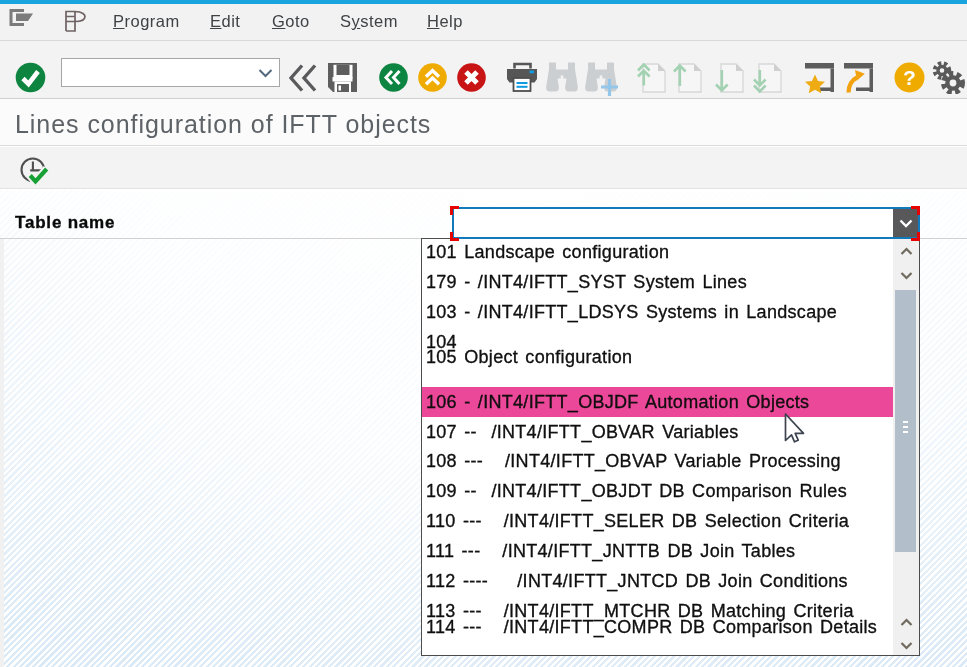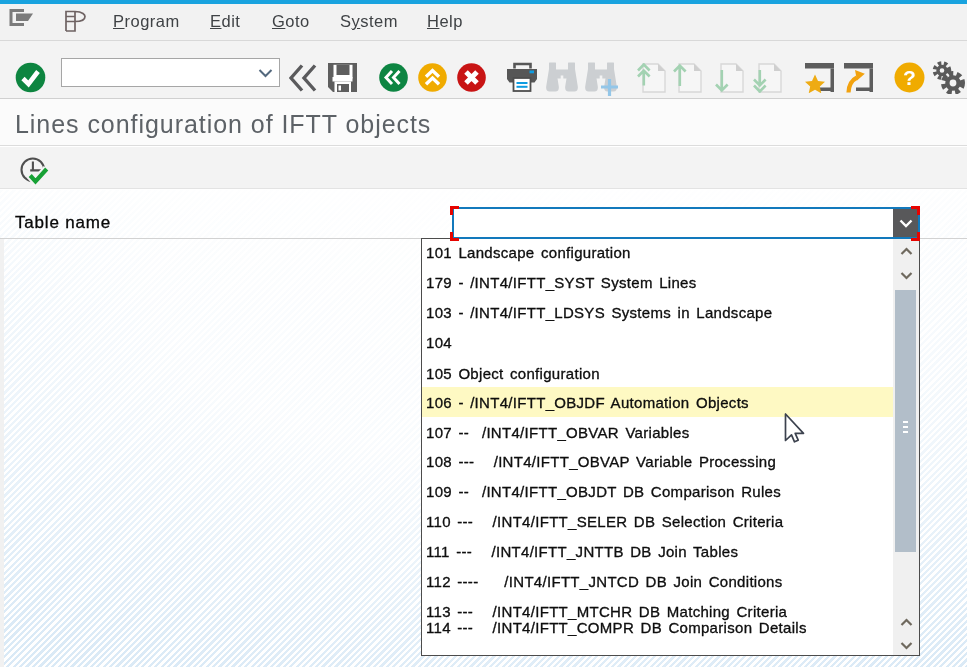--- a/index.html
+++ b/index.html
@@ -22,37 +22,37 @@
   .apptoolbar { position:absolute; left:0; top:147px; width:967px; height:42px;
     background:#f3f3f3; border-bottom:1px solid #e3e3e3; }
   .content { position:absolute; left:0; top:190px; width:967px; height:477px;
     background-image:
       linear-gradient(rgba(255,255,255,0.8) 0px, rgba(255,255,255,0.45) 50px, rgba(255,255,255,0) 130px),
       radial-gradient(ellipse 1000px 470px at 55% 20%, rgba(255,255,255,0.94) 0%, rgba(255,255,255,0.84) 38%, rgba(255,255,255,0.45) 63%, rgba(255,255,255,0.06) 88%, rgba(255,255,255,0) 100%),
       repeating-linear-gradient(135deg, #d9e9f6 0px, #d9e9f6 2.3px, #ffffff 2.3px, #ffffff 4.55px);
   }
   .leftstrip { position:absolute; left:0; top:239px; width:4px; height:428px; background:#f1f1f1; }
   .hline { position:absolute; left:0; top:238px; width:967px; height:1px; background:#d2d2d2; }
-  .lbl { -webkit-text-stroke:0.3px #000; position:absolute; left:15px; top:213px; font-size:17px; letter-spacing:0.8px; color:#0a0a0a; }
+  .lbl { -webkit-text-stroke:0.3px #000; position:absolute; left:15px; top:213px; font-size:17px; letter-spacing:0.8px; color:#0a0a0a;font-weight:bold; }
 
   .combo { position:absolute; left:452px; top:207px; width:468px; height:32px;
     background:#fff; border:2px solid #1279bc; z-index:4; }
   .combobtn { position:absolute; left:893px; top:209px; width:25px; height:28px; background:#58585a; z-index:4; }
 
   .fm { position:absolute; width:9px; height:9px; z-index:6; }
   .fm-tl { left:450px; top:206px; border-left:3px solid #e60400; border-top:3px solid #e60400; }
   .fm-tr { left:911px; top:206px; border-right:3px solid #e60400; border-top:3px solid #e60400; }
   .fm-bl { left:450px; top:232px; border-left:3px solid #e60400; border-bottom:3px solid #e60400; }
   .fm-br { left:911px; top:232px; border-right:3px solid #e60400; border-bottom:3px solid #e60400; }
 
   .list { position:absolute; left:421px; top:238px; width:499px; height:418px;
     background:#fff; border:1px solid #4c4c4c; }
-  .row { -webkit-text-stroke:0.3px #000; position:absolute; left:422px; width:471px; height:29.85px; font-size:15px; letter-spacing:0.3px; word-spacing:2px;
+  .row { -webkit-text-stroke:0.3px #000; position:absolute; left:422px; width:471px; height:29.85px; font-size:18px; letter-spacing:0.3px; word-spacing:2px;
     color:#121212; display:flex; align-items:center; padding-left:4px; white-space:pre; }
-  .row.sel { background:#fef9c3; }
+  .row.sel { background:#ec4899; }
 
   .sbar { position:absolute; left:893px; top:239px; width:26px; height:416px; background:#f0f0f0; }
   .sthumb { position:absolute; left:895px; top:290px; width:21px; height:262px; background:#b2bec9; }
   .sdot { position:absolute; left:903px; width:5px; height:2px; background:#fff; }
 </style>
 </head>
 <body>
 <div class="topbar"></div>
 <div class="menubar"></div>
 <div class="toolbar"></div>
@@ -194,21 +194,21 @@
 <div class="fm fm-tl"></div>
 <div class="fm fm-tr"></div>
 <div class="fm fm-bl"></div>
 <div class="fm fm-br"></div>
 
 <div class="list"></div>
 <div class="row" style="top:238.00px">101 Landscape configuration</div>
 <div class="row" style="top:267.85px">179 - /INT4/IFTT_SYST System Lines</div>
 <div class="row" style="top:297.70px">103 - /INT4/IFTT_LDSYS Systems in Landscape</div>
 <div class="row" style="top:327.55px">104</div>
-<div class="row" style="top:359px">105 Object configuration</div>
+<div class="row" style="top:343px">105 Object configuration</div>
 <div class="row sel" style="top:387.25px">106 - /INT4/IFTT_OBJDF Automation Objects</div>
 <div class="row" style="top:417.10px">107 --&nbsp; /INT4/IFTT_OBVAR Variables</div>
 <div class="row" style="top:446.95px">108 ---&nbsp;&nbsp; /INT4/IFTT_OBVAP Variable Processing</div>
 <div class="row" style="top:476.80px">109 --&nbsp; /INT4/IFTT_OBJDT DB Comparison Rules</div>
 <div class="row" style="top:506.65px">110 ---&nbsp;&nbsp; /INT4/IFTT_SELER DB Selection Criteria</div>
 <div class="row" style="top:536.50px">111 ---&nbsp;&nbsp; /INT4/IFTT_JNTTB DB Join Tables</div>
 <div class="row" style="top:566.35px">112 ----&nbsp;&nbsp;&nbsp; /INT4/IFTT_JNTCD DB Join Conditions</div>
 <div class="row" style="top:596.20px">113 ---&nbsp;&nbsp; /INT4/IFTT_MTCHR DB Matching Criteria</div>
 <div class="row" style="top:613px">114 ---&nbsp;&nbsp; /INT4/IFTT_COMPR DB Comparison Details</div>
 

